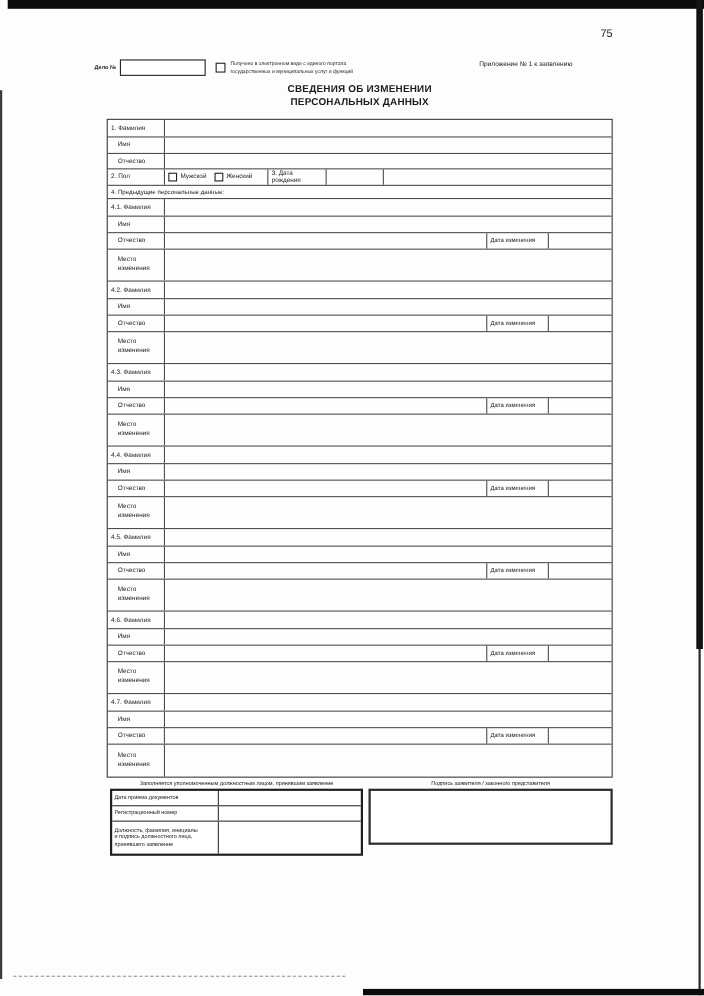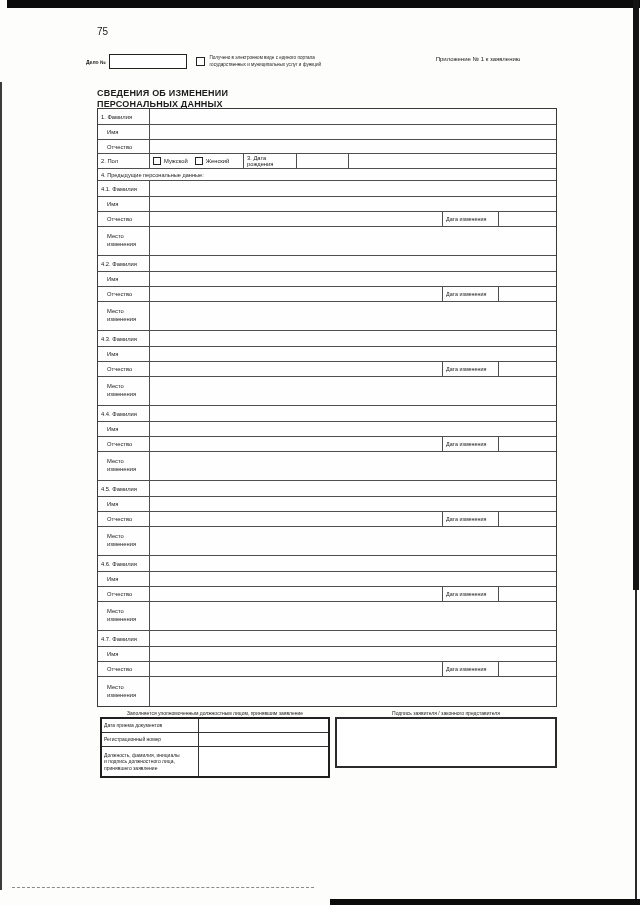--- a/index.html
+++ b/index.html
@@ -8,28 +8,28 @@
 
   
   .scan-top    { position:absolute; left:7px; top:0; right:0; height:8px; background:#0b0b0b; }
   .scan-right  { position:absolute; right:1px; top:0; width:6px; height:590px; background:#131313; }
   .scan-right-thin { position:absolute; right:3px; top:590px; width:2px; height:315px; background:#2a2a2a; }
   .scan-left   { position:absolute; left:0; top:82px; width:2px; height:808px; background:#3c3c3c; }
   .scan-bottom { position:absolute; left:330px; right:0; bottom:0; height:6px; background:#0b0b0b; }
   .scan-dash   { position:absolute; left:12px; top:887px; width:302px; border-top:1px dashed #8a8a8a; }
 
   
-  .page-number { position:absolute; left:97px; top:26px; width:460px; text-align:left; font-size:10px; }
+  .page-number { position:absolute; left:97px; top:26px; width:460px; text-align:right; font-size:10px; }
   .case-row { position:absolute; left:86px; top:54px; display:flex; align-items:center; }
   .case-label { font-size:5px; margin-right:3px; font-weight:bold; }
   .case-box { width:78px; height:15px; border:1.5px solid #222; background:#fff; }
   .case-cb { width:9px; height:9px; border:1.4px solid #222; margin-left:9px; background:#fff; }
   .received-note { font-size:4.6px; line-height:1.45; margin-left:5px; white-space:pre-line; color:#222; }
   .annex { position:absolute; left:400px; top:56px; width:156px; text-align:center; font-size:6px; }
-  .form-title { position:absolute; left:97px; top:88px; width:460px; text-align:left;
+  .form-title { position:absolute; left:97px; top:76px; width:460px; text-align:center;
                 font-weight:bold; font-size:9px; line-height:1.25; white-space:pre-line; letter-spacing:.2px; }
 
   
   .main-table { position:absolute; left:97px; top:108px; width:460px; border:1px solid #3a3a3a; background:#fefefe; }
   .row { display:flex; border-bottom:1px solid #4e4e4e; }
   .row.last { border-bottom:none; }
   .cell { border-right:1px solid #4e4e4e; display:flex; align-items:center; padding:1px 3px; font-size:5.8px; overflow:hidden; }
   .cell.end { border-right:none; }
   .lbl { width:52px; flex:none; }
   .ind { padding-left:9px; }

